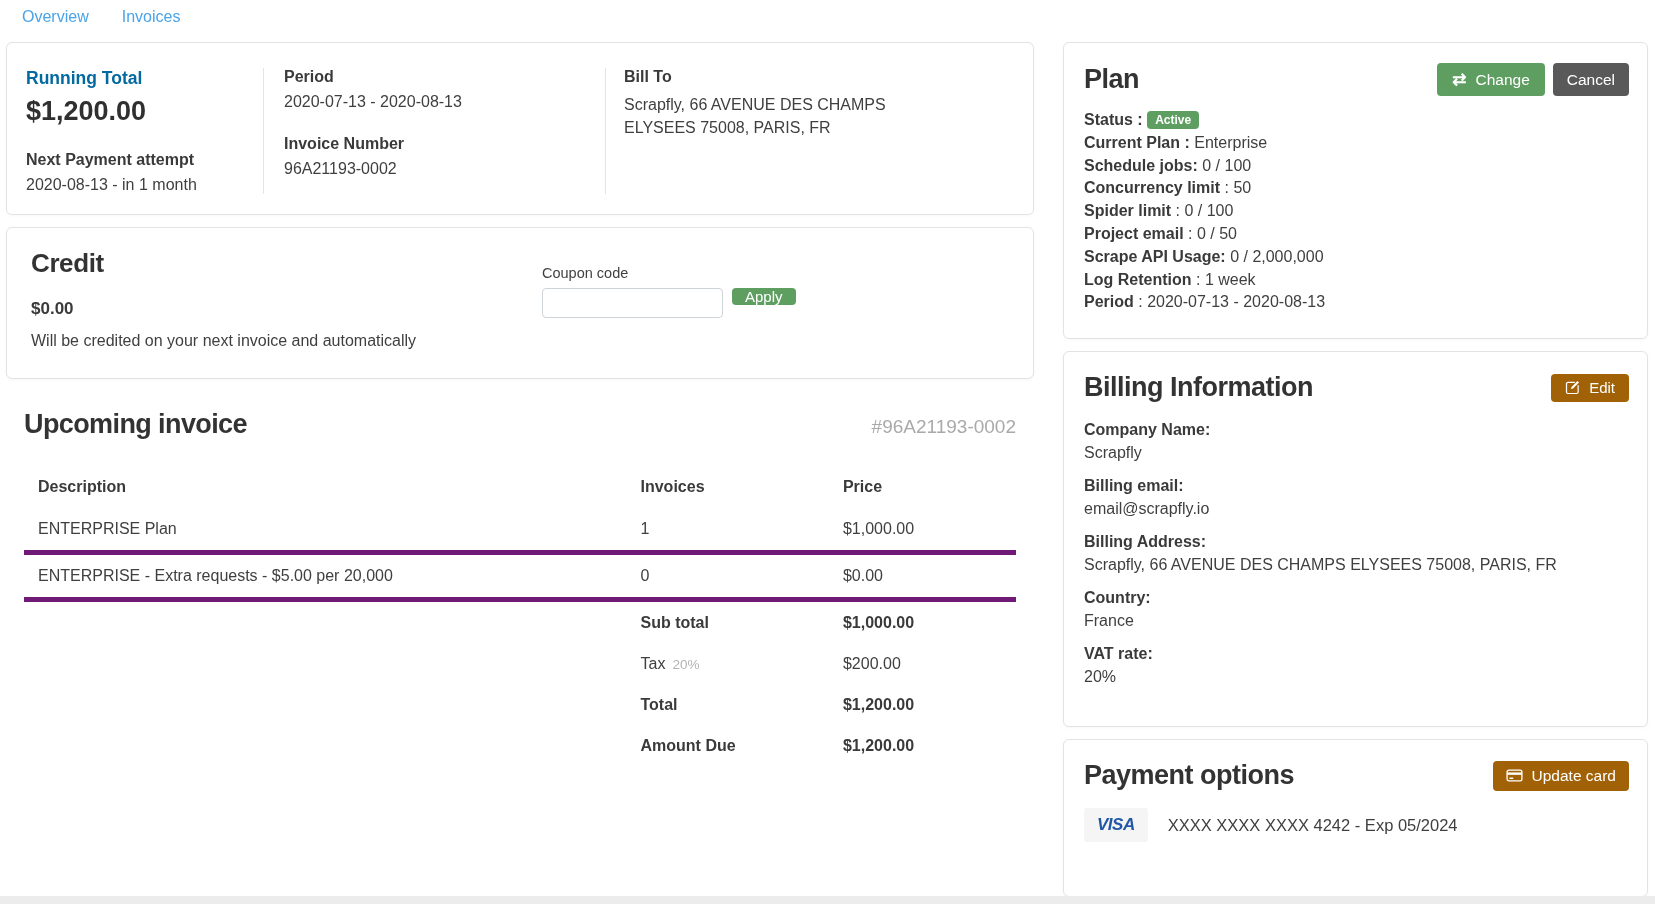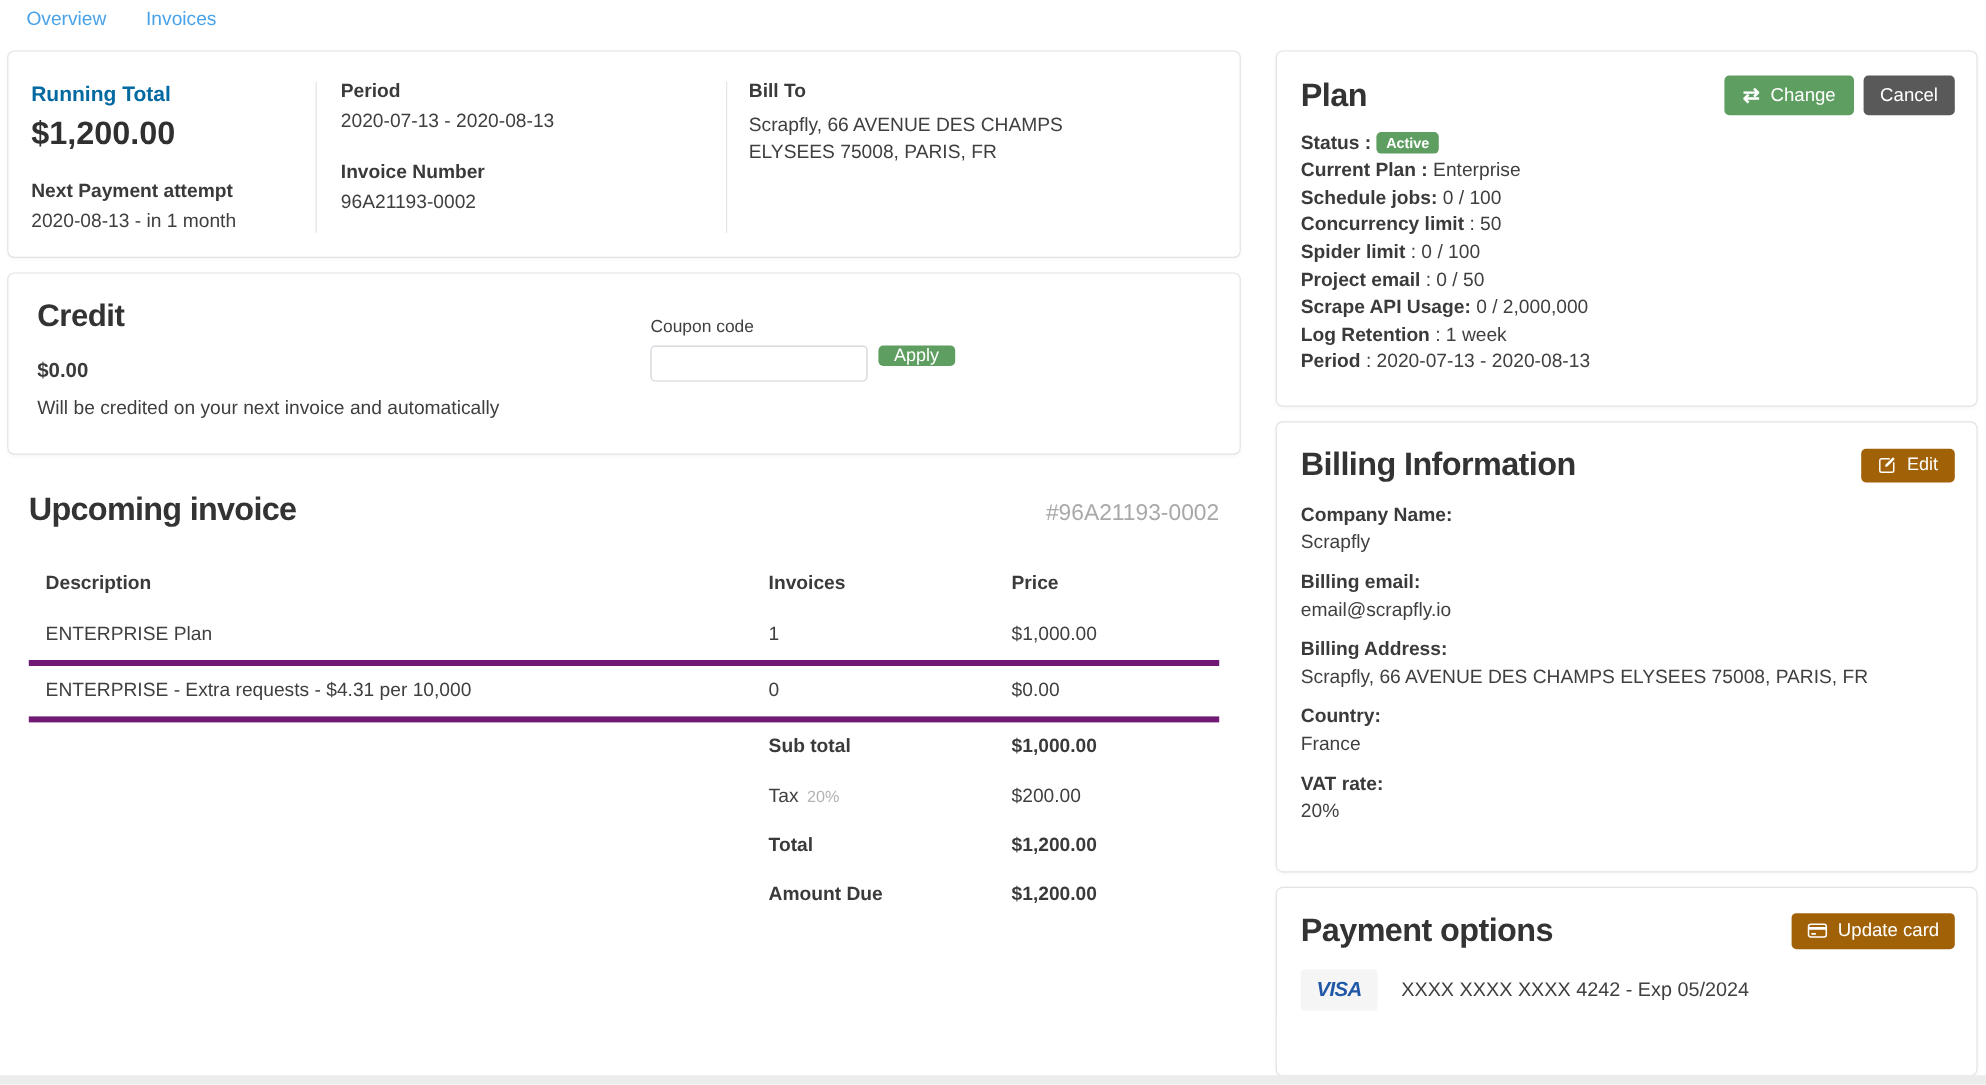--- a/index.html
+++ b/index.html
@@ -166,21 +166,21 @@
           </div>
           <div>
 
               <div class="tr">
                 <div class="td-desc">ENTERPRISE Plan</div>
                 <div class="td-qty">1</div>
                 <div class="td-price">$1,000.00</div>
               </div>
 
               <div class="tr">
-                <div class="td-desc">ENTERPRISE - Extra requests - $4.31 per 10,000</div>
+                <div class="td-desc">ENTERPRISE - Extra requests - $5.00 per 20,000</div>
                 <div class="td-qty">0</div>
                 <div class="td-price">$0.00</div>
               </div>
             </div>
           <div>
 
               <div class="total-row bold">
                 <div class="td-desc"></div>
                 <div class="td-qty">
                   <span class="t-label">Sub total</span>

